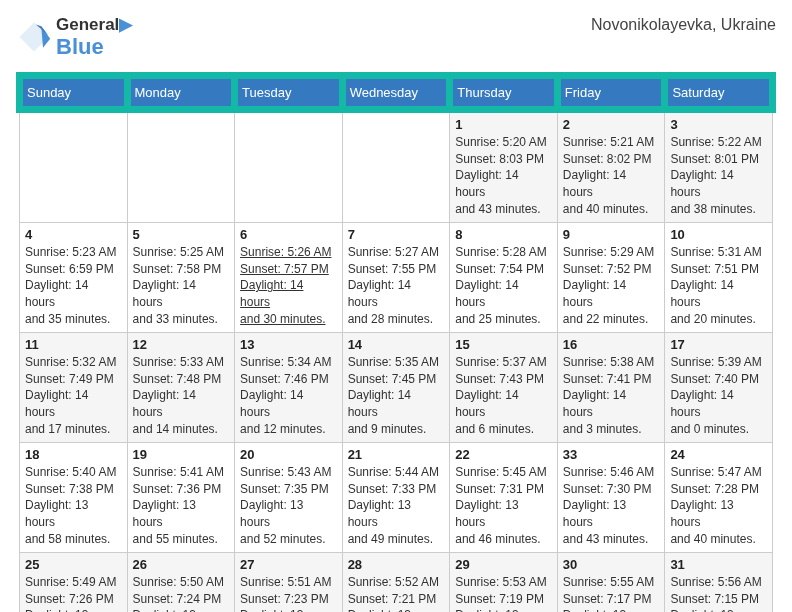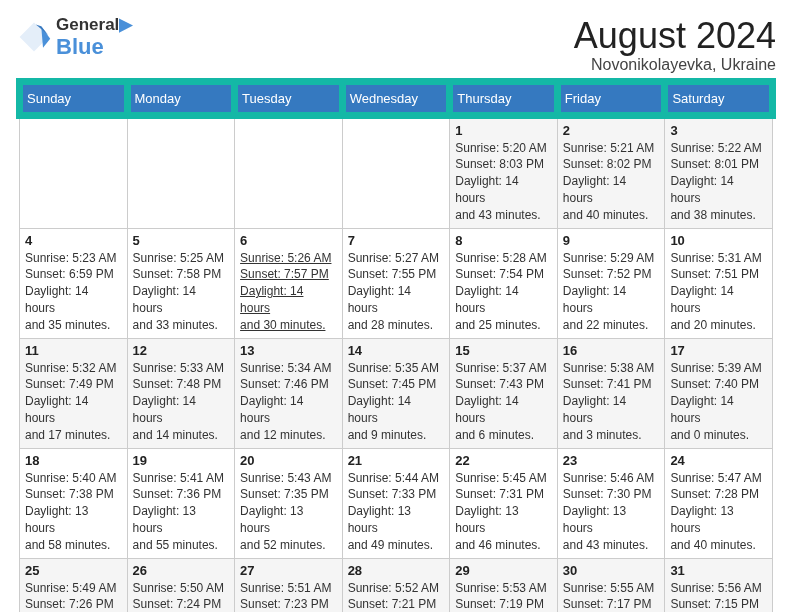--- a/index.html
+++ b/index.html
@@ -7,21 +7,21 @@
       font-family: Arial, sans-serif;
       background: #fff;
       width: 792px;
       min-height: 612px;
       padding: 16px;
     }
     .header {
       display: flex;
       justify-content: space-between;
       align-items: flex-start;
-      margin-bottom: 4px;
+      margin-bottom: 13px;
     }
     .logo {
       display: flex;
       align-items: center;
       gap: 4px;
     }
     .logo-icon {
       width: 36px;
       height: 36px;
     }
@@ -88,21 +88,20 @@
       <polygon points="20,4 36,20 20,36 4,20" fill="#4a90d9" opacity="0.15"></polygon>
       <polygon points="28,8 38,22 30,32" fill="#4a90d9"></polygon>
       <polygon points="22,6 36,18 28,8" fill="#3a7ac0"></polygon>
     </svg>
     <div>
       <div style="font-size:17px; font-weight:bold; color:#333; line-height:1.1;">General<span style="color:#4a90d9;">▶</span></div>
       <div style="font-size:22px; font-weight:bold; color:#4a90d9; line-height:1.1;">Blue</div>
     </div>
   </div>
   <div class="title-block">
-    <div class="main-title">August 2024</div>
     <div class="subtitle">Novonikolayevka, Ukraine</div>
   </div>
 </div>
 
 <table>
   <thead>
     <tr id="header-row">
     <th>Sunday</th>
         <th>Monday</th>
         <th>Tuesday</th>
@@ -272,21 +271,21 @@
 and 49 minutes.</div>
         </td>
         <td>
           <div class="day-number">22</div>
           <div class="day-detail" style="white-space: pre-line;">Sunrise: 5:45 AM
 Sunset: 7:31 PM
 Daylight: 13 hours
 and 46 minutes.</div>
         </td>
         <td>
-          <div class="day-number">23</div>
+          <div class="day-number">33</div>
           <div class="day-detail" style="white-space: pre-line;">Sunrise: 5:46 AM
 Sunset: 7:30 PM
 Daylight: 13 hours
 and 43 minutes.</div>
         </td>
         <td>
           <div class="day-number">24</div>
           <div class="day-detail" style="white-space: pre-line;">Sunrise: 5:47 AM
 Sunset: 7:28 PM
 Daylight: 13 hours

